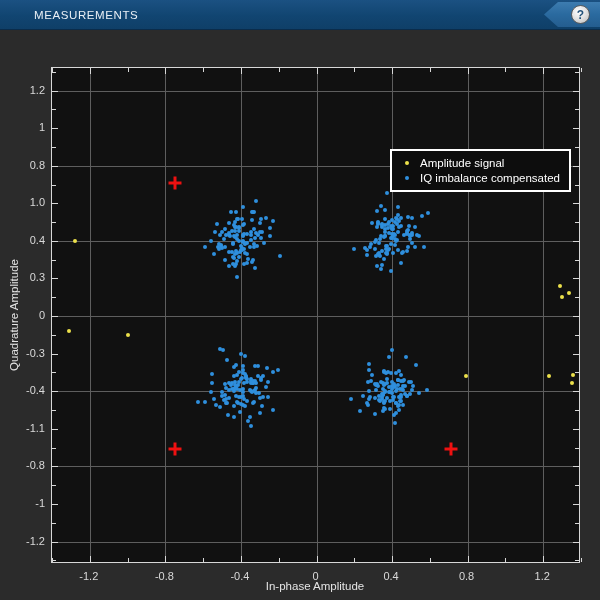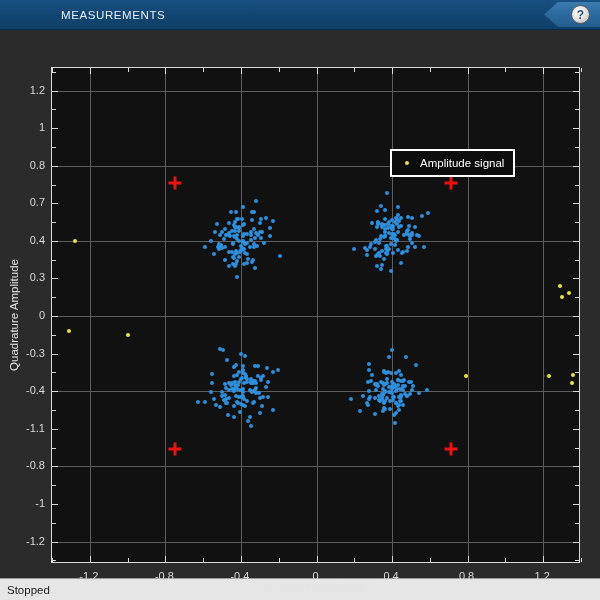--- a/index.html
+++ b/index.html
@@ -30,21 +30,21 @@
   .tab {
     color: #e9eff5;
     font-size: 11.5px;
     letter-spacing: 0.6px;
     padding: 0 6px;
     height: 100%;
     display: flex; align-items: center;
     cursor: default;
   }
   .tab.scope { margin-left: 32px; }
-  .tab.meas  { margin-left: 55px; }
+  .tab.meas  { margin-left: 28px; }
 
   .help-wrap {
     position: absolute;
     right: 0; top: 0;
     width: 56px; height: 29px;
     display: flex; align-items: center; justify-content: flex-end;
   }
   .help-chevron {
     position: absolute;
     left: 0; top: 2px;
@@ -217,21 +217,21 @@
     <div id="yticklabels">
         <div class="ylabel-txt" style="right: 555px; top: 510.5px;">-1.2</div>
         <div class="ylabel-txt" style="right: 555px; top: 472.9px;">-1</div>
         <div class="ylabel-txt" style="right: 555px; top: 435.3px;">-0.8</div>
         <div class="ylabel-txt" style="right: 555px; top: 397.7px;">-1.1</div>
         <div class="ylabel-txt" style="right: 555px; top: 360.2px;">-0.4</div>
         <div class="ylabel-txt" style="right: 555px; top: 322.6px;">-0.3</div>
         <div class="ylabel-txt" style="right: 555px; top: 285px;">0</div>
         <div class="ylabel-txt" style="right: 555px; top: 247.4px;">0.3</div>
         <div class="ylabel-txt" style="right: 555px; top: 209.8px;">0.4</div>
-        <div class="ylabel-txt" style="right: 555px; top: 172.3px;">0.7</div>
+        <div class="ylabel-txt" style="right: 555px; top: 172.3px;">1.0</div>
         <div class="ylabel-txt" style="right: 555px; top: 134.7px;">0.8</div>
         <div class="ylabel-txt" style="right: 555px; top: 97.1px;">1</div>
         <div class="ylabel-txt" style="right: 555px; top: 59.5px;">1.2</div>
       </div>
 
     <div class="plot-box" id="plot">
       <div id="grid-layer">
           <div class="gridline v" style="left: 37.8px;"></div>
           <div class="gridline v" style="left: 113.4px;"></div>
           <div class="gridline v" style="left: 188.9px;"></div>
@@ -788,20 +788,21 @@
           <div class="cross" style="left: 398.6px; top: 114.6px;"></div>
           <div class="cross" style="left: 122.8px; top: 381.4px;"></div>
           <div class="cross" style="left: 398.6px; top: 381.4px;"></div>
         </div>
 
       <div class="legend">
         <div class="legend-row">
           <span class="legend-marker yellow"></span>
           <span class="legend-label">Amplitude signal</span>
         </div>
+        <div class="legend-row">
+          <span class="legend-marker blue"></span>
+          <span class="legend-label">IQ imbalance compensated</span>
+        </div>
       </div>
     </div>
   </div>
 
-  <div class="statusbar">
-    <span>Stopped</span>
-  </div>
 </div>
 
 </body></html>

